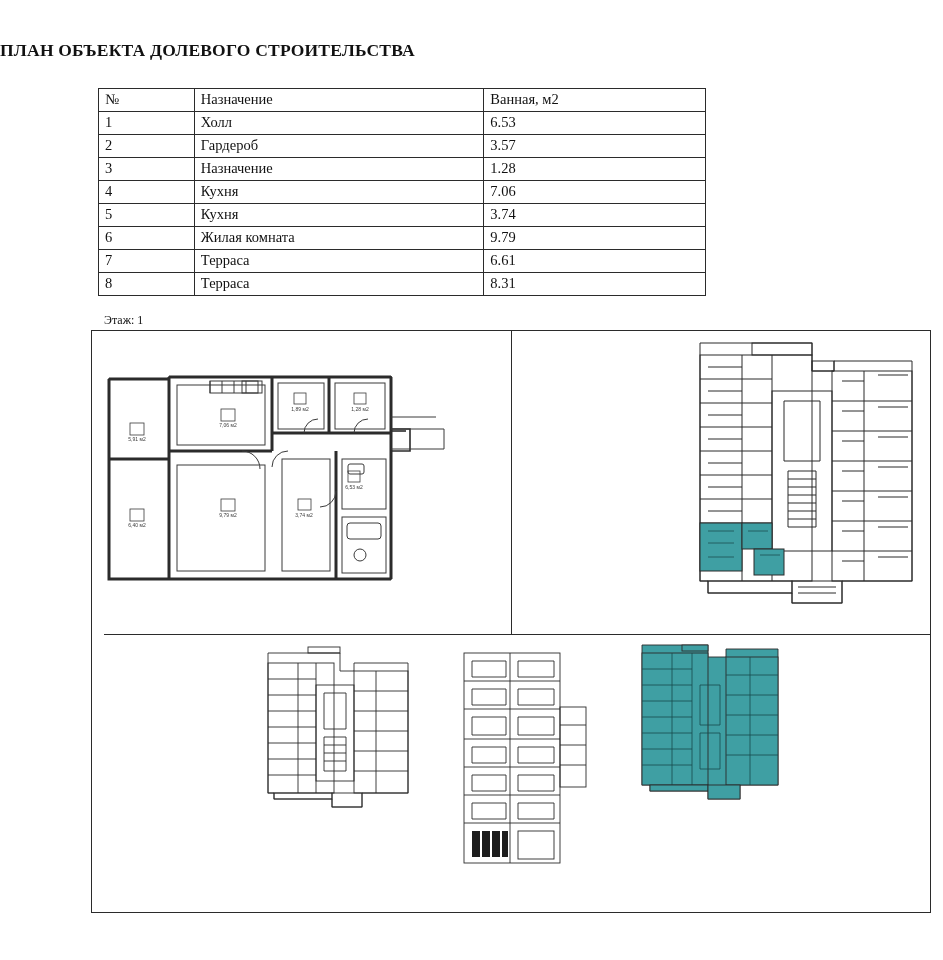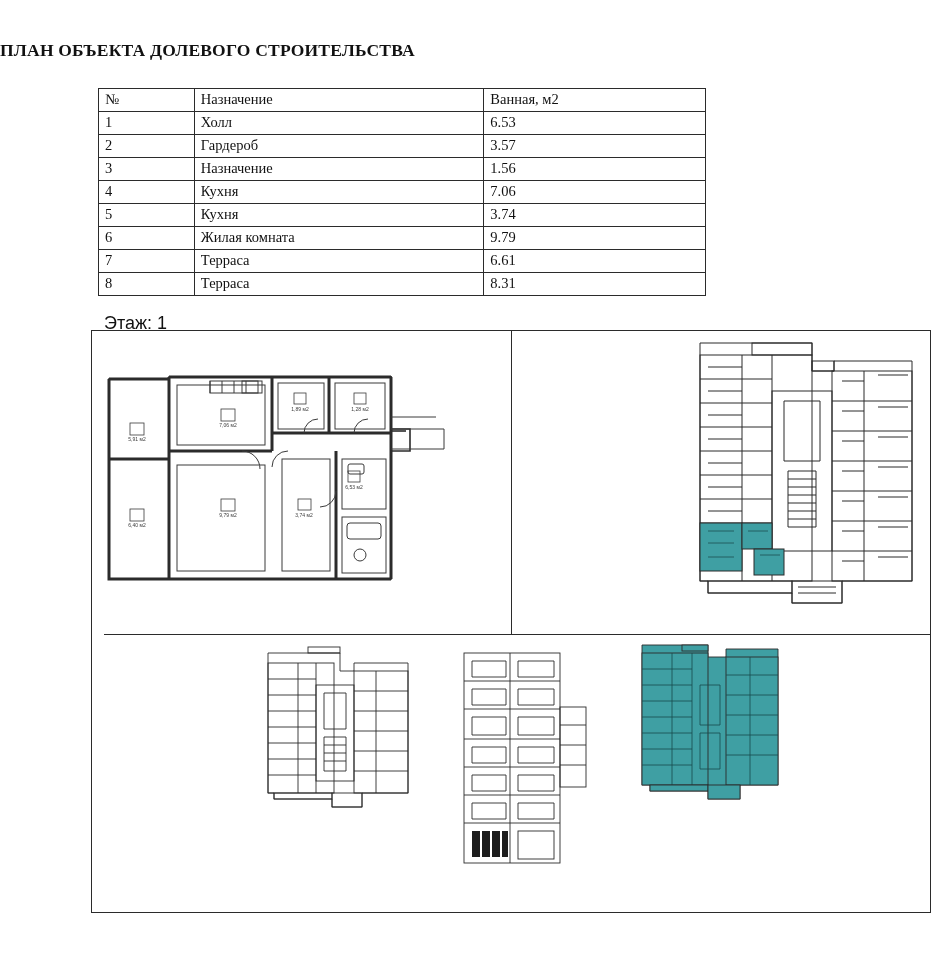--- a/index.html
+++ b/index.html
@@ -50,22 +50,22 @@
   }
   .spec-table col.c-num { width: 96px; }
   .spec-table col.c-name { width: 290px; }
   .spec-table col.c-area { width: 222px; }
 
   
   .floor-label {
     position: absolute;
     top: 313px;
     left: 104px;
-    font-size: 18px;
-    font-family: Liberation Sans, sans-serif;
+    font-size: 12px;
+    font-family: Liberation Serif, serif;
     text-align: right;
   }
 
   
   .plan-frame {
     position: absolute;
     top: 330px;
     left: 91px;
     width: 840px;
     height: 583px;
@@ -128,21 +128,21 @@
       <td>6.53</td>
     </tr>
     <tr>
       <td>2</td>
       <td>Гардероб</td>
       <td>3.57</td>
     </tr>
     <tr>
       <td>3</td>
       <td>Назначение</td>
-      <td>1.56</td>
+      <td>1.28</td>
     </tr>
     <tr>
       <td>4</td>
       <td>Кухня</td>
       <td>7.06</td>
     </tr>
     <tr>
       <td>5</td>
       <td>Кухня</td>
       <td>3.74</td>

